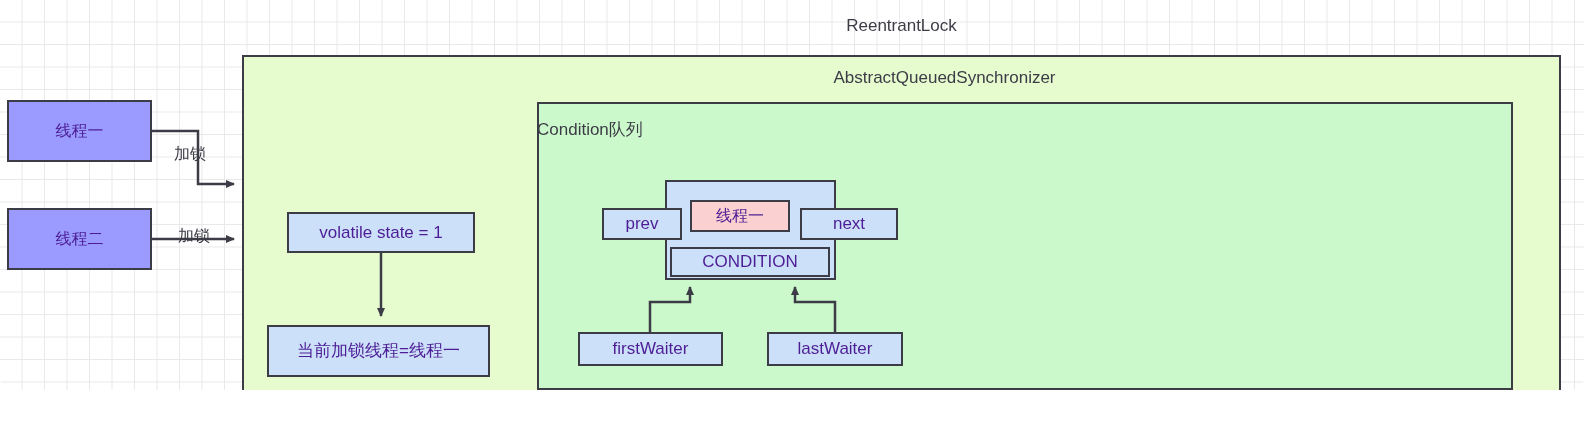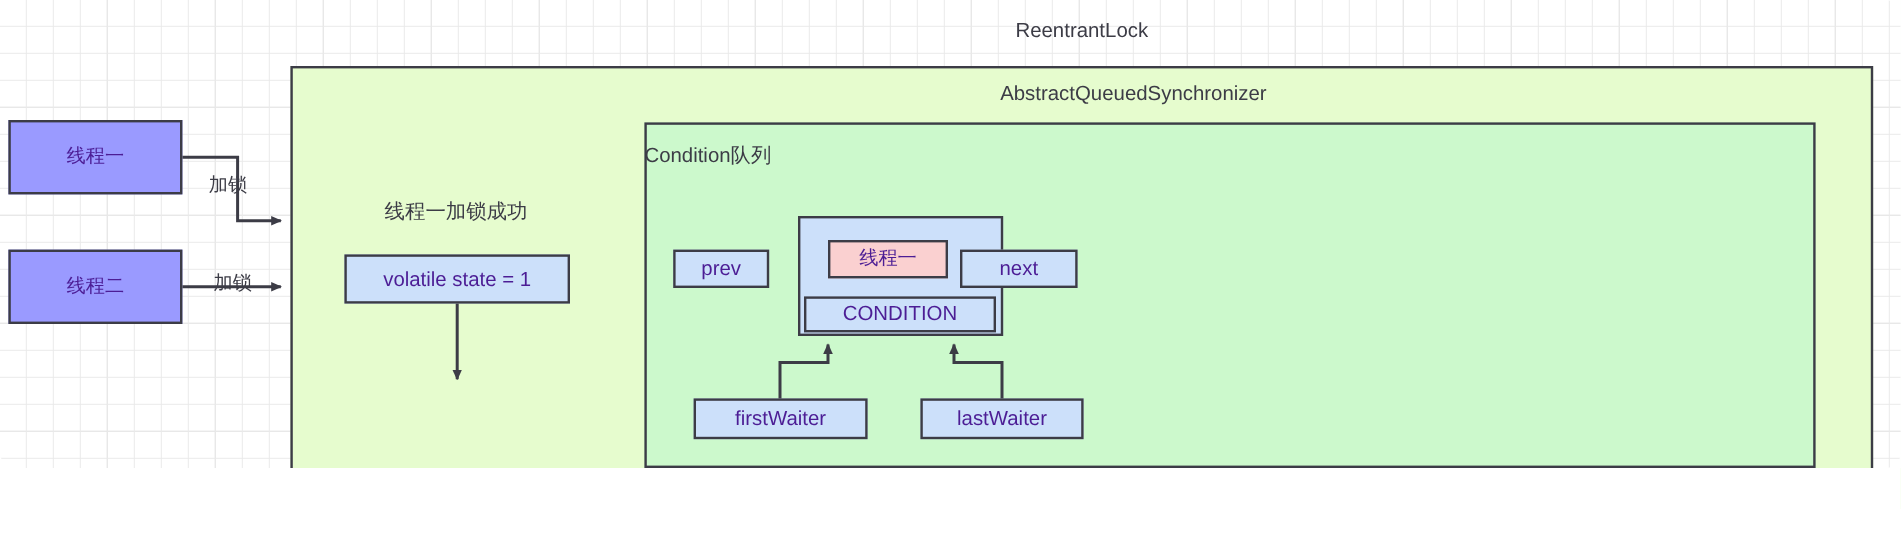--- a/index.html
+++ b/index.html
@@ -120,21 +120,21 @@
   #thread-one-node {
     left: 690px; top: 200px; width: 100px; height: 32px;
     background: #fad0d0;
     font-size: 16px;
   }
   #condition-tag {
     left: 670px; top: 247px; width: 160px; height: 30px;
     background: #cce0fa;
     font-size: 17px;
   }
-  #prev-box { left: 561px; top: 208px; width: 80px; height: 32px; }
+  #prev-box { left: 602px; top: 208px; width: 80px; height: 32px; }
   #next-box { left: 800px; top: 208px; width: 98px; height: 32px; }
   #first-waiter-box { left: 578px; top: 332px; width: 145px; height: 34px; }
   #last-waiter-box  { left: 767px; top: 332px; width: 136px; height: 34px; }
 
   
   #lock-success-label { left: 255px; top: 165px; width: 250px; text-align:center; font-size: 17px; }
   #lock-label-1 { left: 174px; top: 144px; font-size: 16px; }
   #lock-label-2 { left: 178px; top: 226px; font-size: 16px; }
 
   svg.overlay {
@@ -157,23 +157,23 @@
 
   <div class="container-box" id="condition-container"></div>
   <div class="label-free" id="condition-title">Condition队列</div>
 
   <div class="box thread-box" id="thread-one-box">线程一</div>
   <div class="box thread-box" id="thread-two-box">线程二</div>
 
   <div class="label-free" id="lock-label-1">加锁</div>
   <div class="label-free" id="lock-label-2">加锁</div>
 
-  <div class="label-free" id="lock-success-label">线程一加锁成功</div>
 
   <div class="box blue-box" id="state-box">volatile state = 1</div>
+  <div class="box blue-box" id="current-owner-box">当前加锁线程=线程一</div>
 
   <div id="node-box"></div>
   <div class="box" id="thread-one-node">线程一</div>
   <div class="box" id="condition-tag">CONDITION</div>
   <div class="box blue-box" id="prev-box">prev</div>
   <div class="box blue-box" id="next-box">next</div>
 
   <div class="box blue-box" id="last-waiter-box">lastWaiter</div>
   <div class="box blue-box" id="first-waiter-box">firstWaiter</div>
 

